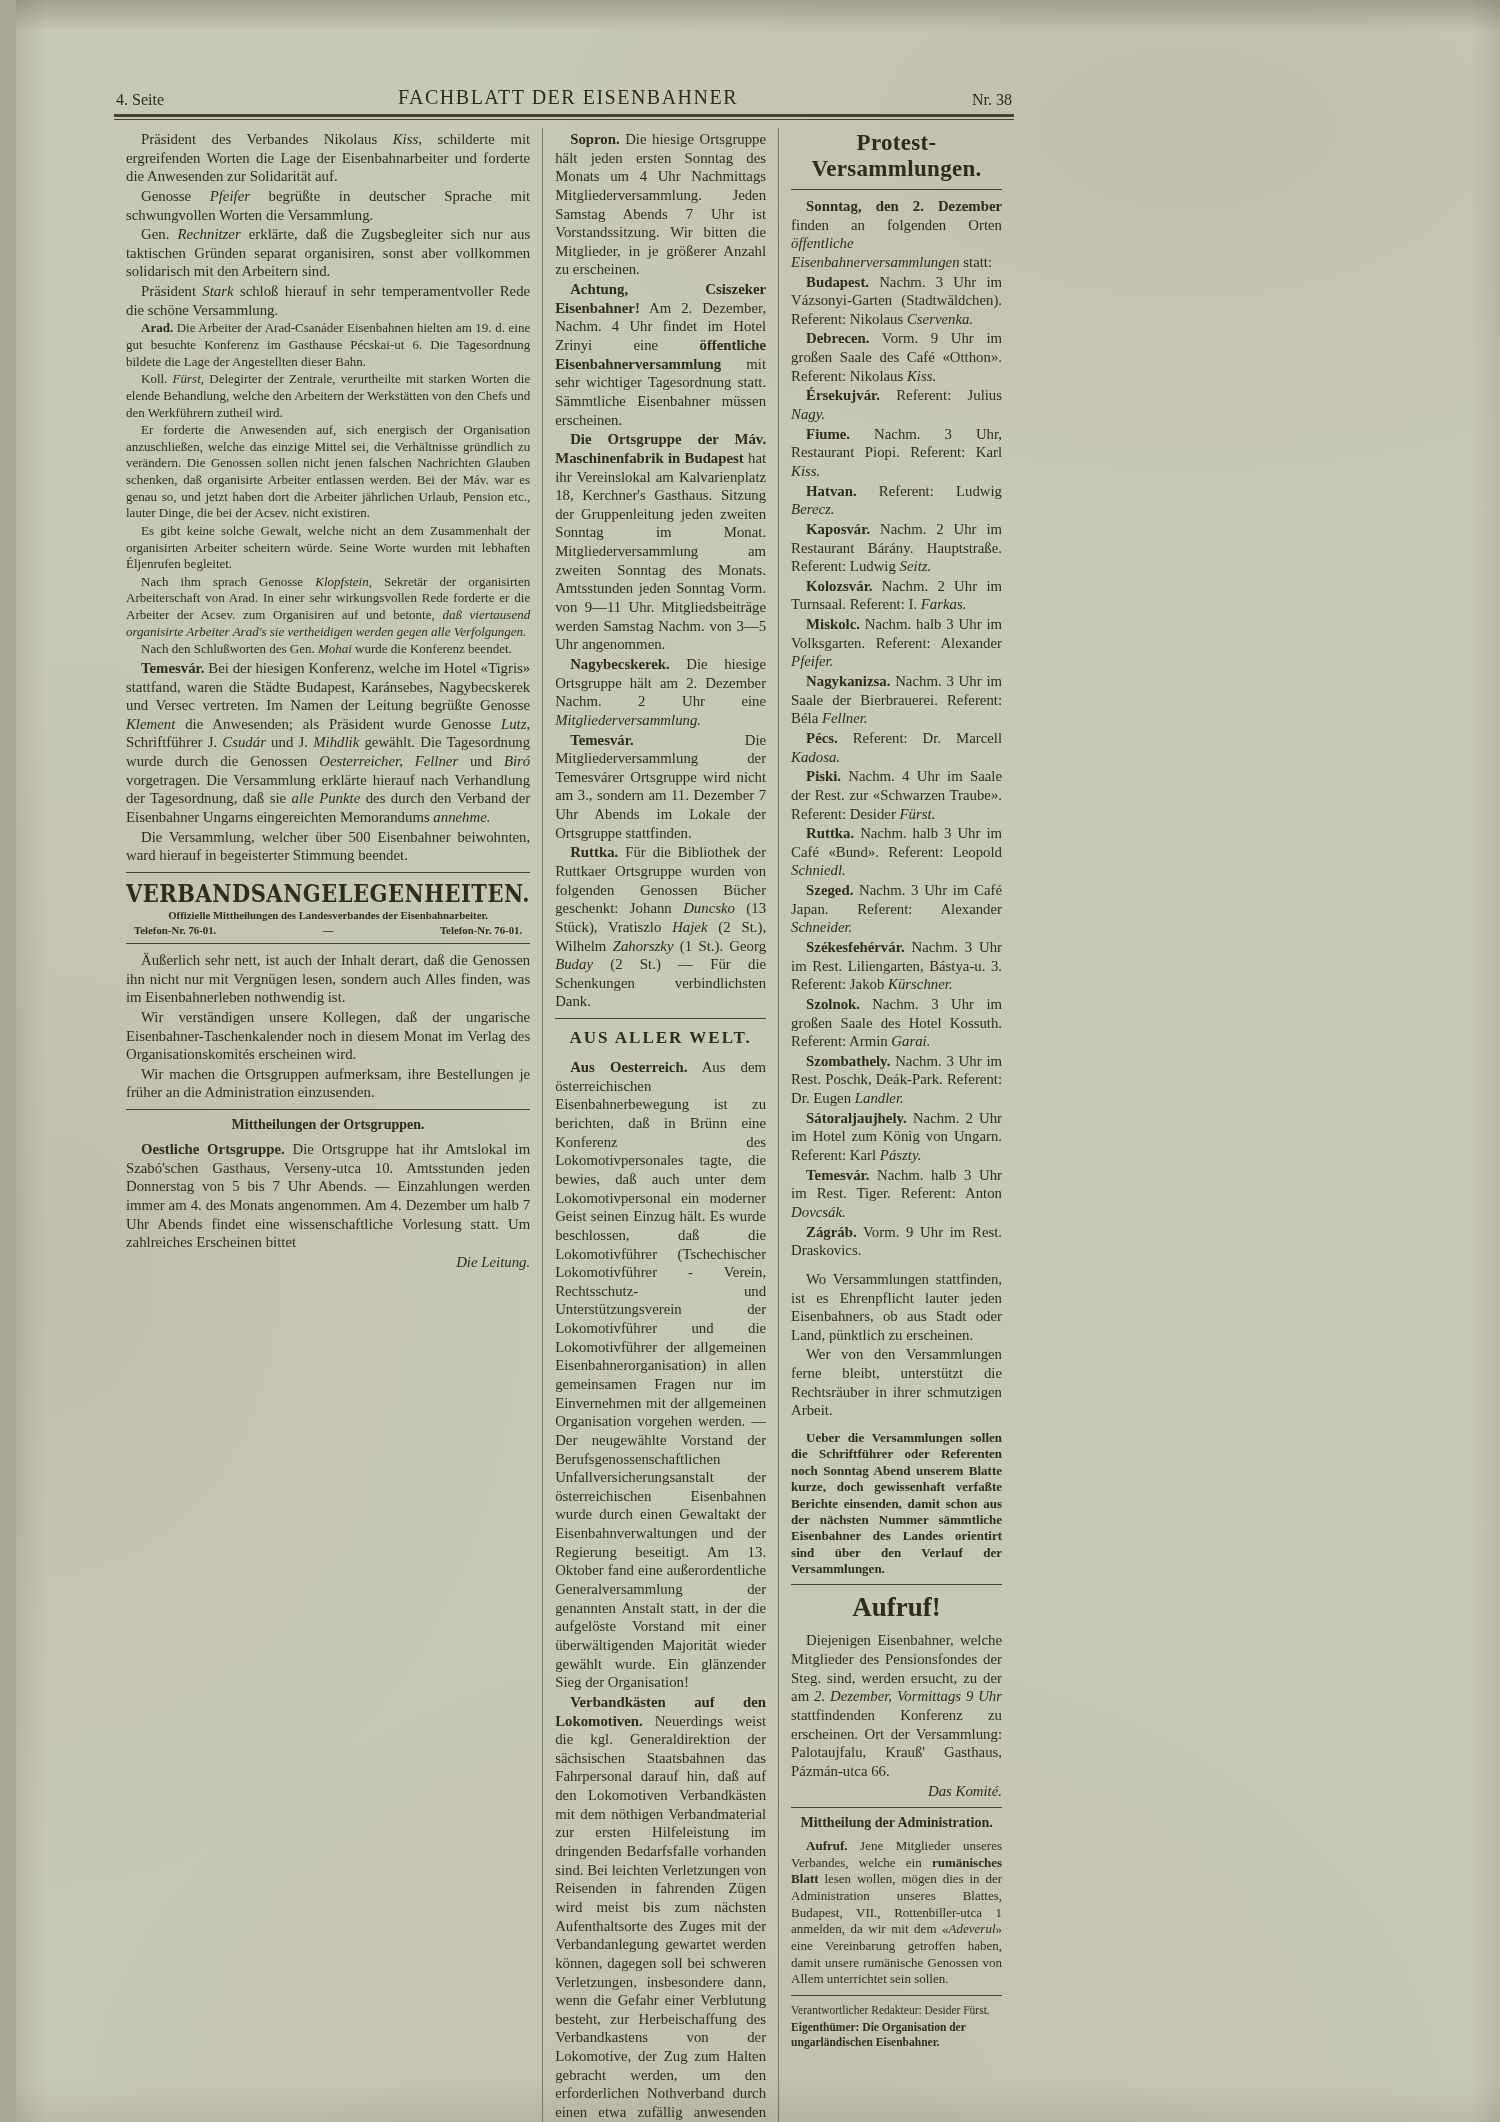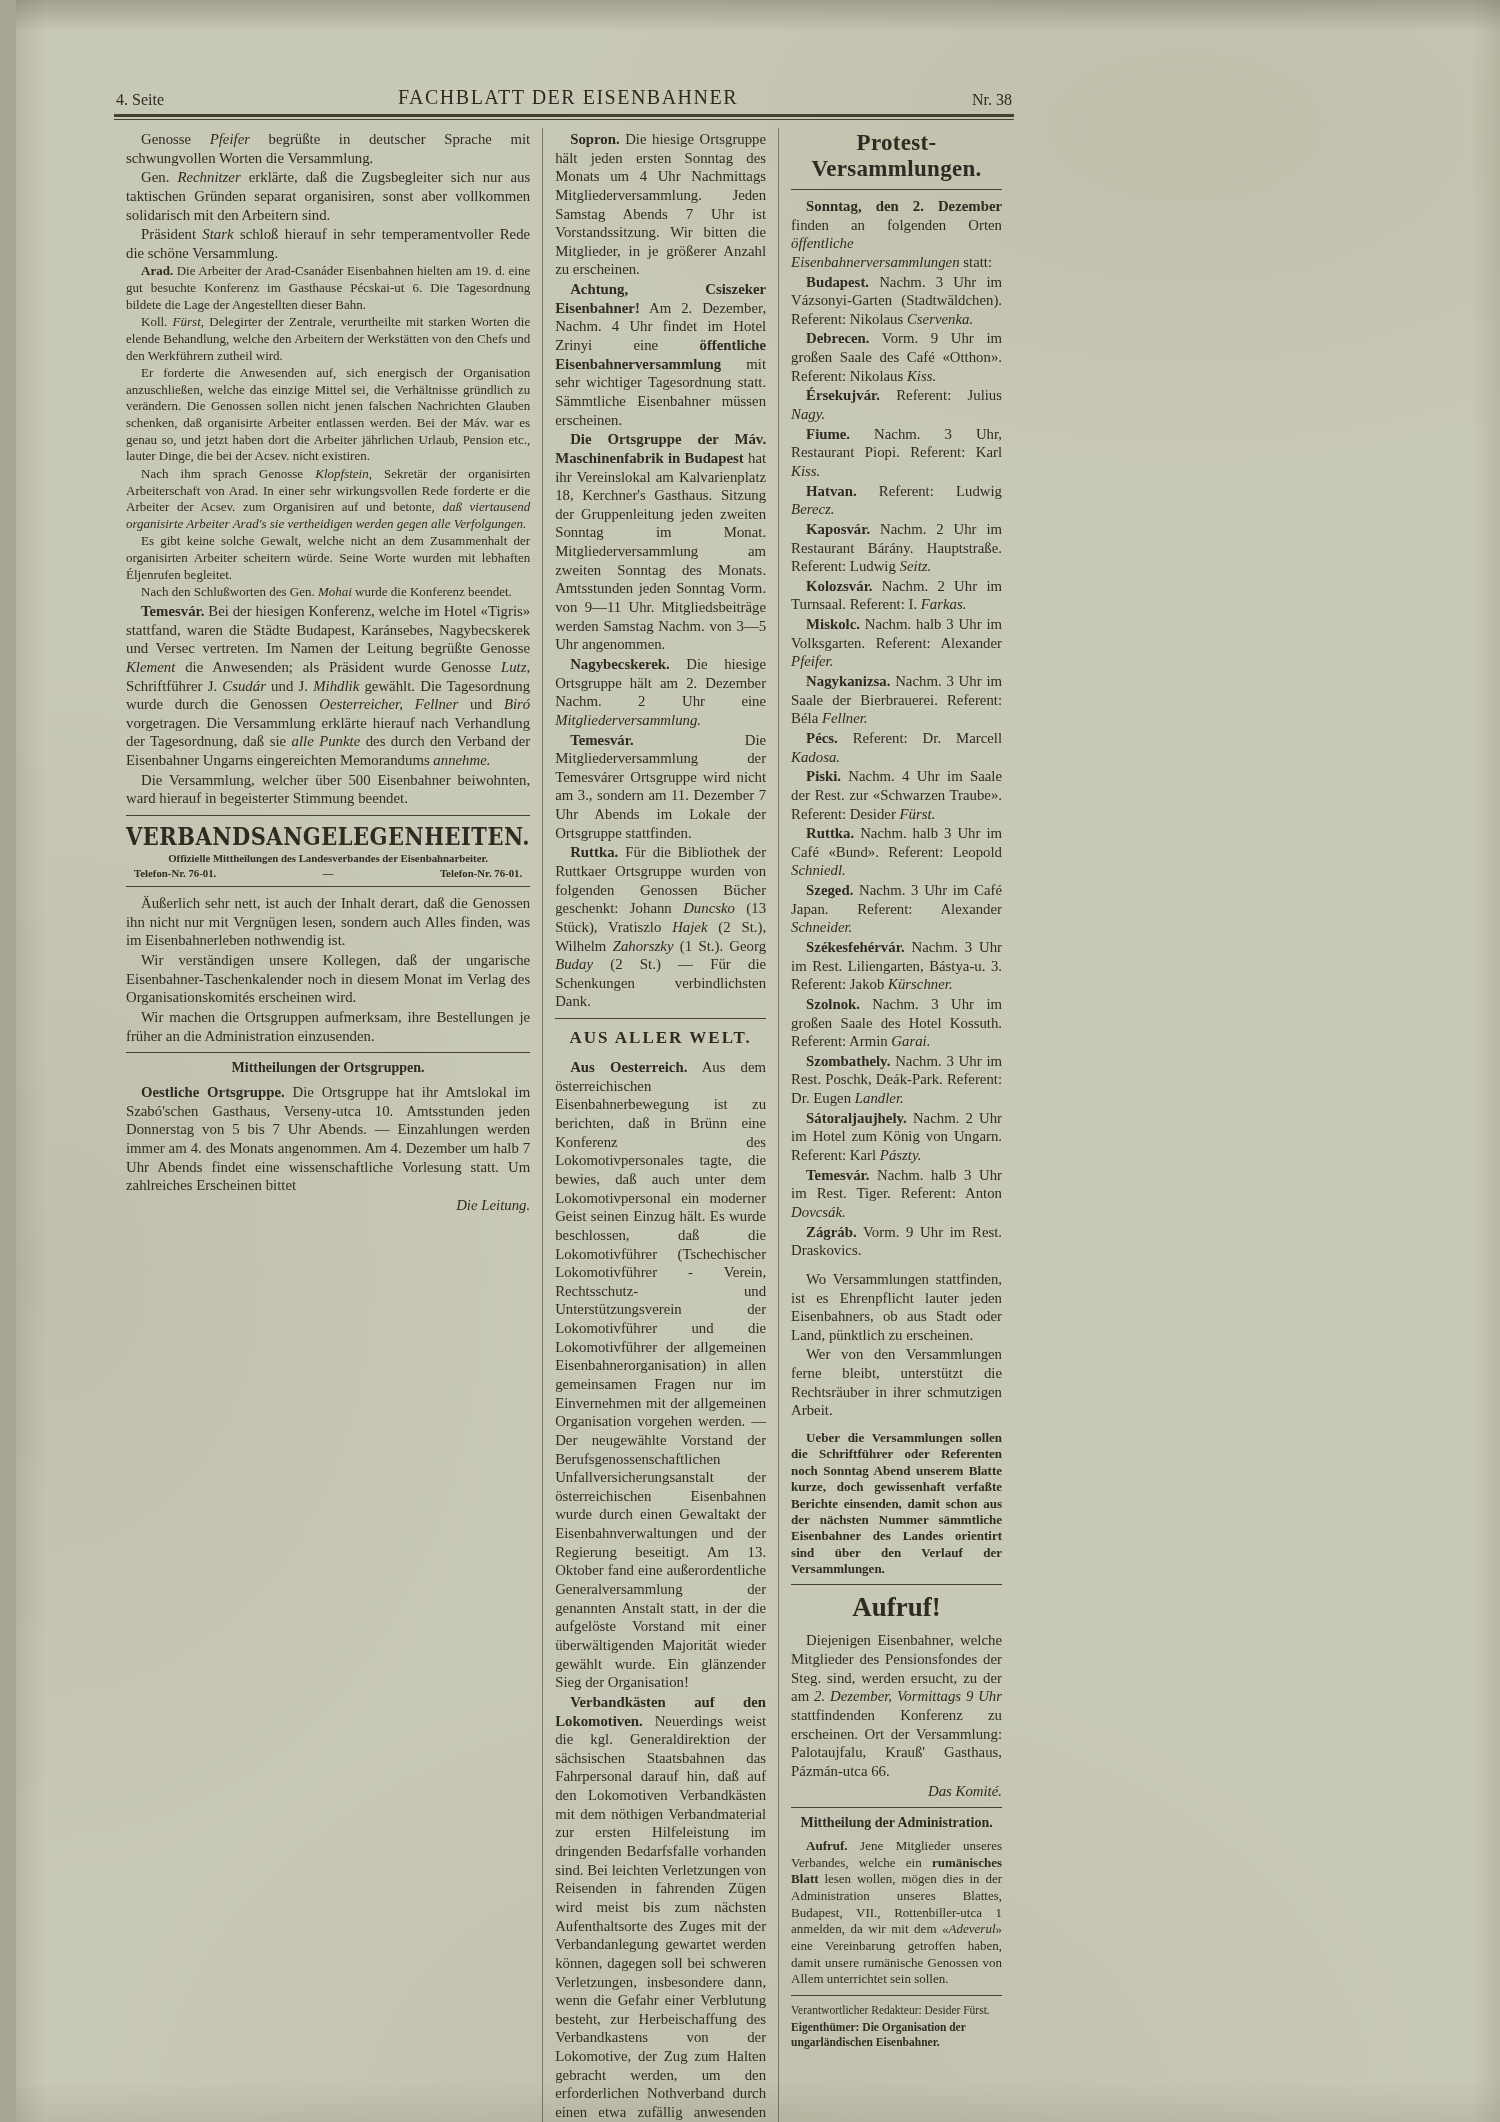--- a/index.html
+++ b/index.html
@@ -69,28 +69,29 @@
     <header class="masthead">
       <span class="side">4. Seite</span>
       <span class="title">FACHBLATT DER EISENBAHNER</span>
       <span class="side">Nr. 38</span>
     </header>
 
     <div class="rule-double"></div>
 
     <main class="columns">
       <div class="col">
+          <p class="para">Präsident des Verbandes Nikolaus <i>Kiss</i>, schilderte mit ergreifenden Worten die Lage der Eisenbahnarbeiter und forderte die Anwesenden zur Solidarität auf.</p>
           <p class="para">Genosse <i>Pfeifer</i> begrüßte in deutscher Sprache mit schwungvollen Worten die Versammlung.</p>
           <p class="para">Gen. <i>Rechnitzer</i> erklärte, daß die Zugsbegleiter sich nur aus taktischen Gründen separat organisiren, sonst aber vollkommen solidarisch mit den Arbeitern sind.</p>
           <p class="para">Präsident <i>Stark</i> schloß hierauf in sehr temperamentvoller Rede die schöne Versammlung.</p>
           <p class="para small"><b>Arad.</b> Die Arbeiter der Arad-Csanáder Eisenbahnen hielten am 19. d. eine gut besuchte Konferenz im Gasthause Pécskai-ut 6. Die Tagesordnung bildete die Lage der Angestellten dieser Bahn.</p>
           <p class="para small">Koll. <i>Fürst</i>, Delegirter der Zentrale, verurtheilte mit starken Worten die elende Behandlung, welche den Arbeitern der Werkstätten von den Chefs und den Werkführern zutheil wird.</p>
           <p class="para small">Er forderte die Anwesenden auf, sich energisch der Organisation anzuschließen, welche das einzige Mittel sei, die Verhältnisse gründlich zu verändern. Die Genossen sollen nicht jenen falschen Nachrichten Glauben schenken, daß organisirte Arbeiter entlassen werden. Bei der Máv. war es genau so, und jetzt haben dort die Arbeiter jährlichen Urlaub, Pension etc., lauter Dinge, die bei der Acsev. nicht existiren.</p>
+          <p class="para small">Es gibt keine solche Gewalt, welche nicht an dem Zusammenhalt der organisirten Arbeiter scheitern würde. Seine Worte wurden mit lebhaften Éljenrufen begleitet.</p>
           <p class="para small">Nach ihm sprach Genosse <i>Klopfstein</i>, Sekretär der organisirten Arbeiterschaft von Arad. In einer sehr wirkungsvollen Rede forderte er die Arbeiter der Acsev. zum Organisiren auf und betonte, <i>daß viertausend organisirte Arbeiter Arad's sie vertheidigen werden gegen alle Verfolgungen.</i></p>
-          <p class="para small">Es gibt keine solche Gewalt, welche nicht an dem Zusammenhalt der organisirten Arbeiter scheitern würde. Seine Worte wurden mit lebhaften Éljenrufen begleitet.</p>
           <p class="para small">Nach den Schlußworten des Gen. <i>Mohai</i> wurde die Konferenz beendet.</p>
           <p class="para"><b>Temesvár.</b> Bei der hiesigen Konferenz, welche im Hotel «Tigris» stattfand, waren die Städte Budapest, Karánsebes, Nagybecskerek und Versec vertreten. Im Namen der Leitung begrüßte Genosse <i>Klement</i> die Anwesenden; als Präsident wurde Genosse <i>Lutz</i>, Schriftführer J. <i>Csudár</i> und J. <i>Mihdlik</i> gewählt. Die Tagesordnung wurde durch die Genossen <i>Oesterreicher, Fellner</i> und <i>Biró</i> vorgetragen. Die Versammlung erklärte hierauf nach Verhandlung der Tagesordnung, daß sie <i>alle Punkte</i> des durch den Verband der Eisenbahner Ungarns eingereichten Memorandums <i>annehme.</i></p>
           <p class="para">Die Versammlung, welcher über 500 Eisenbahner beiwohnten, ward hierauf in begeisterter Stimmung beendet.</p>
           <div class="rule"></div>
           <h2 class="h-black">VERBANDSANGELEGENHEITEN.</h2>
           <div class="h-sub">Offizielle Mittheilungen des Landesverbandes der Eisenbahnarbeiter.</div>
           <div class="telefon">
             <span>Telefon-Nr. 76-01.</span>
             <span>—</span>
             <span>Telefon-Nr. 76-01.</span>

